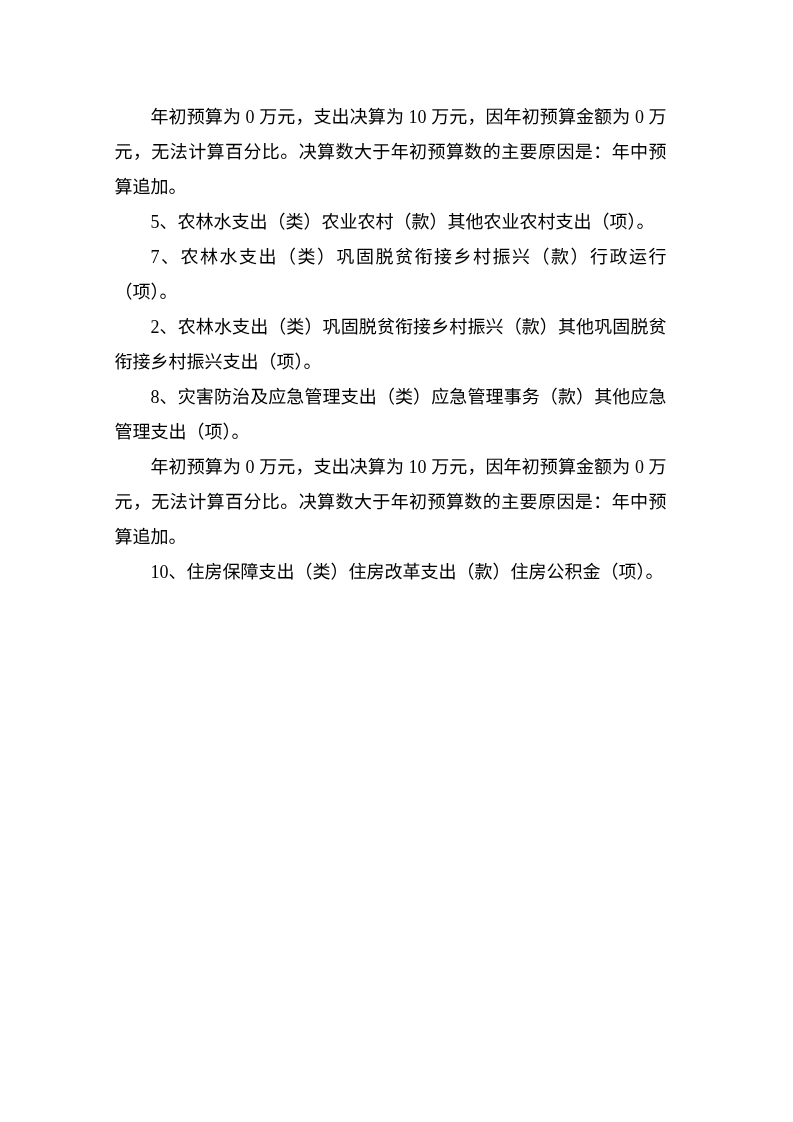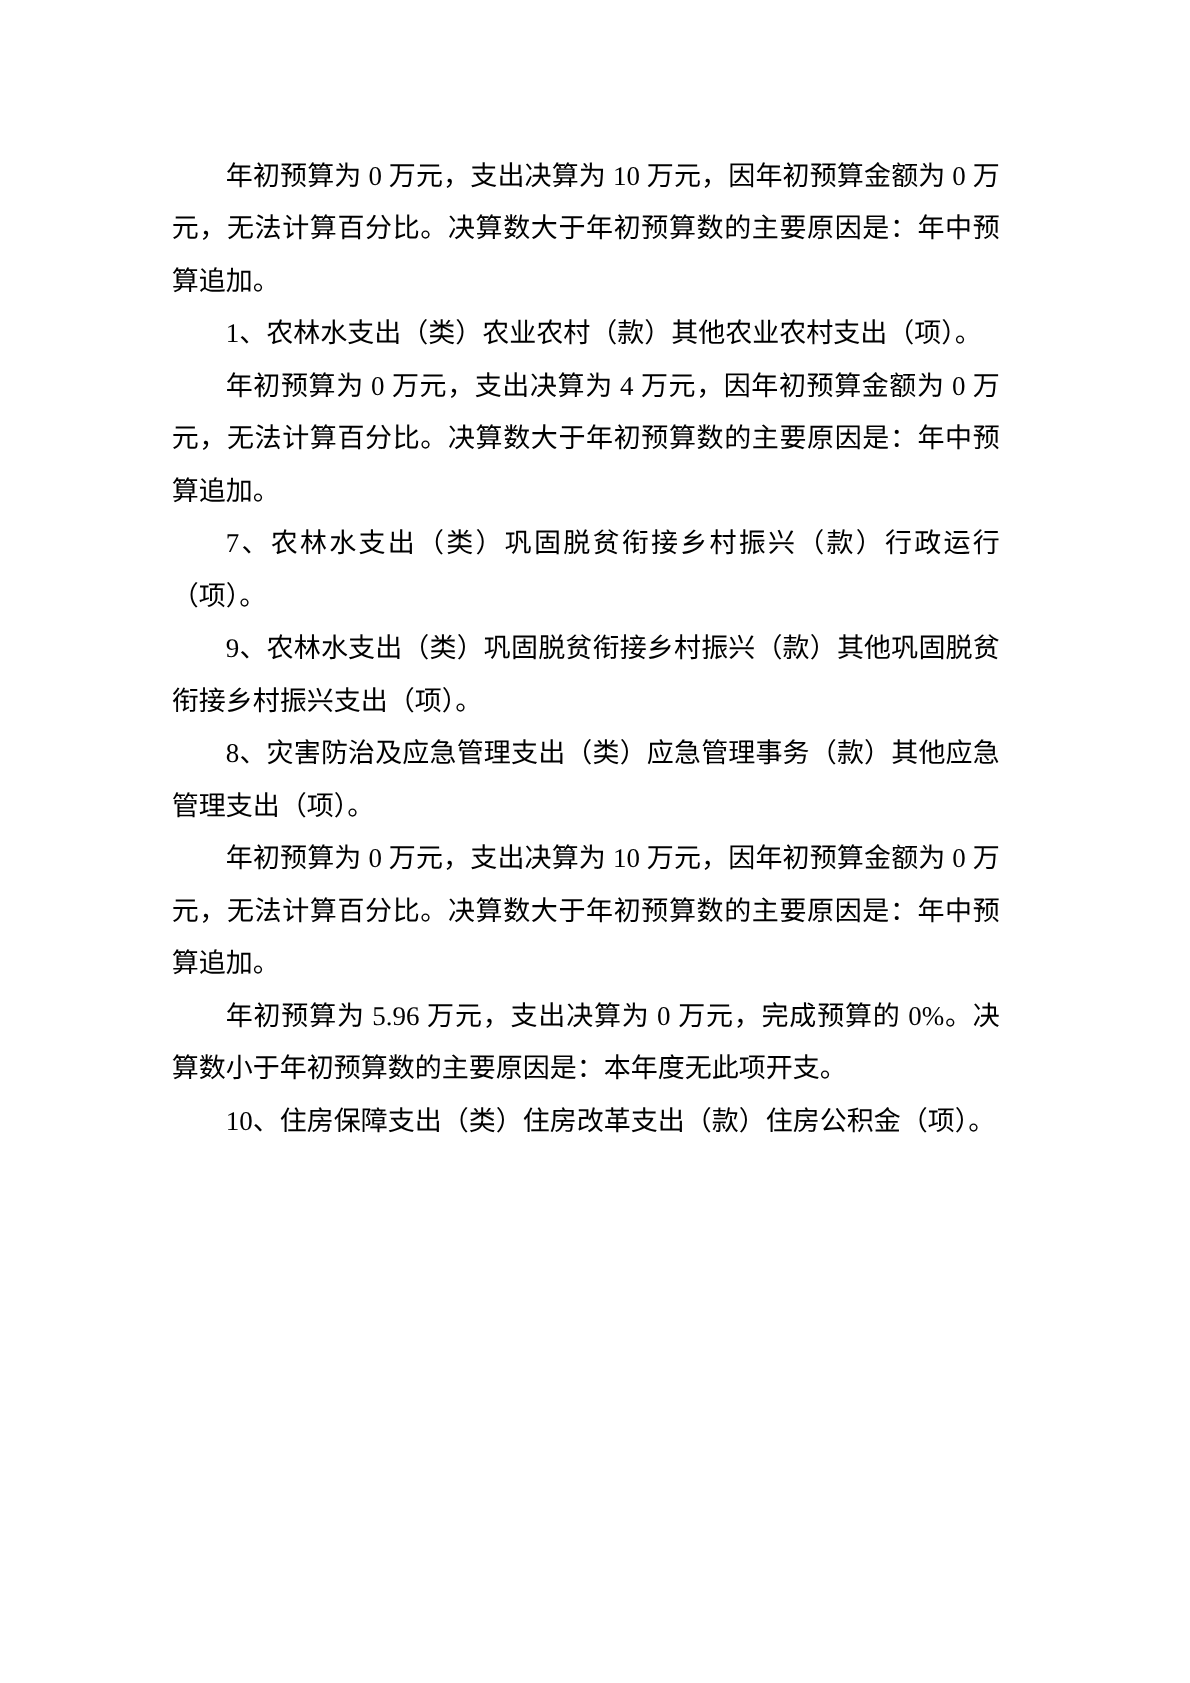--- a/index.html
+++ b/index.html
@@ -29,22 +29,20 @@
     text-indent: 2em;
     word-break: break-all;
   }
 </style>
 </head>
 <body>
 
 <div class="page">
   <div class="doc-body">
     <p>年初预算为 0 万元，支出决算为 10 万元，因年初预算金额为 0 万元，无法计算百分比。决算数大于年初预算数的主要原因是：年中预算追加。</p>
-    <p>1、农林水支出（类）农业农村（款）其他农业农村支出（项）。</p>
-    <p>年初预算为 0 万元，支出决算为 4 万元，因年初预算金额为 0 万元，无法计算百分比。决算数大于年初预算数的主要原因是：年中预算追加。</p>
+    <p>5、农林水支出（类）农业农村（款）其他农业农村支出（项）。</p>
     <p>7、农林水支出（类）巩固脱贫衔接乡村振兴（款）行政运行（项）。</p>
-    <p>9、农林水支出（类）巩固脱贫衔接乡村振兴（款）其他巩固脱贫衔接乡村振兴支出（项）。</p>
+    <p>2、农林水支出（类）巩固脱贫衔接乡村振兴（款）其他巩固脱贫衔接乡村振兴支出（项）。</p>
     <p>8、灾害防治及应急管理支出（类）应急管理事务（款）其他应急管理支出（项）。</p>
     <p>年初预算为 0 万元，支出决算为 10 万元，因年初预算金额为 0 万元，无法计算百分比。决算数大于年初预算数的主要原因是：年中预算追加。</p>
-    <p>年初预算为 5.96 万元，支出决算为 0 万元，完成预算的 0%。决算数小于年初预算数的主要原因是：本年度无此项开支。</p>
     <p>10、住房保障支出（类）住房改革支出（款）住房公积金（项）。</p>
   </div>
 </div>
 
 </body></html>

